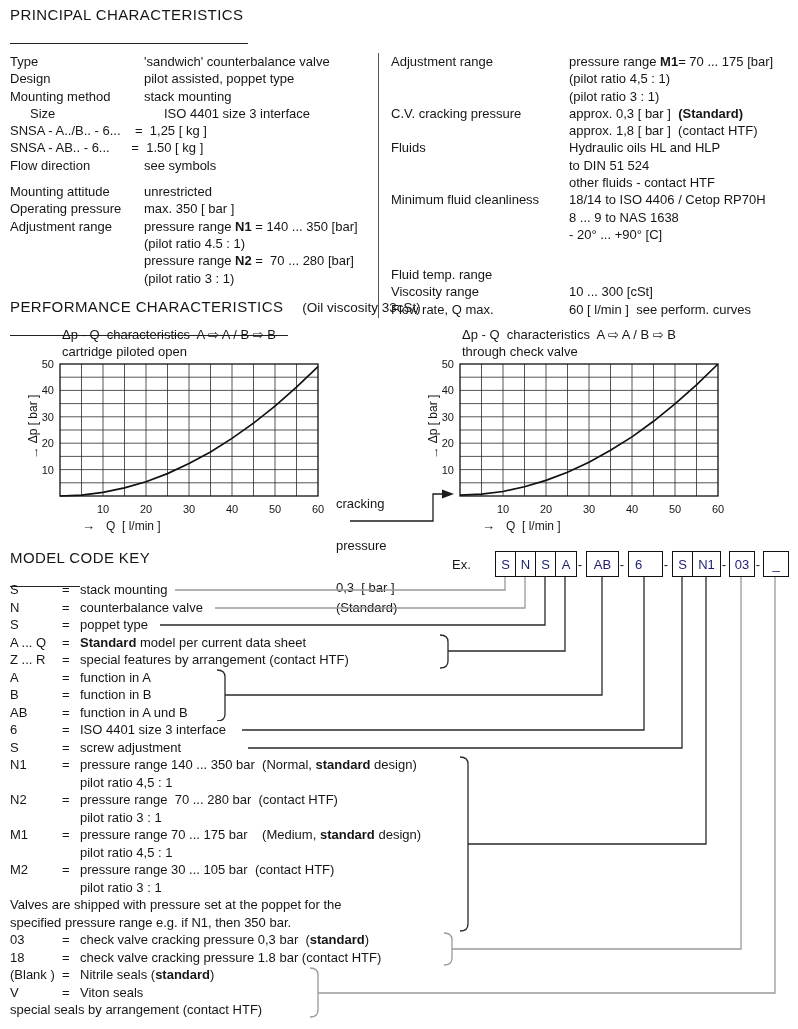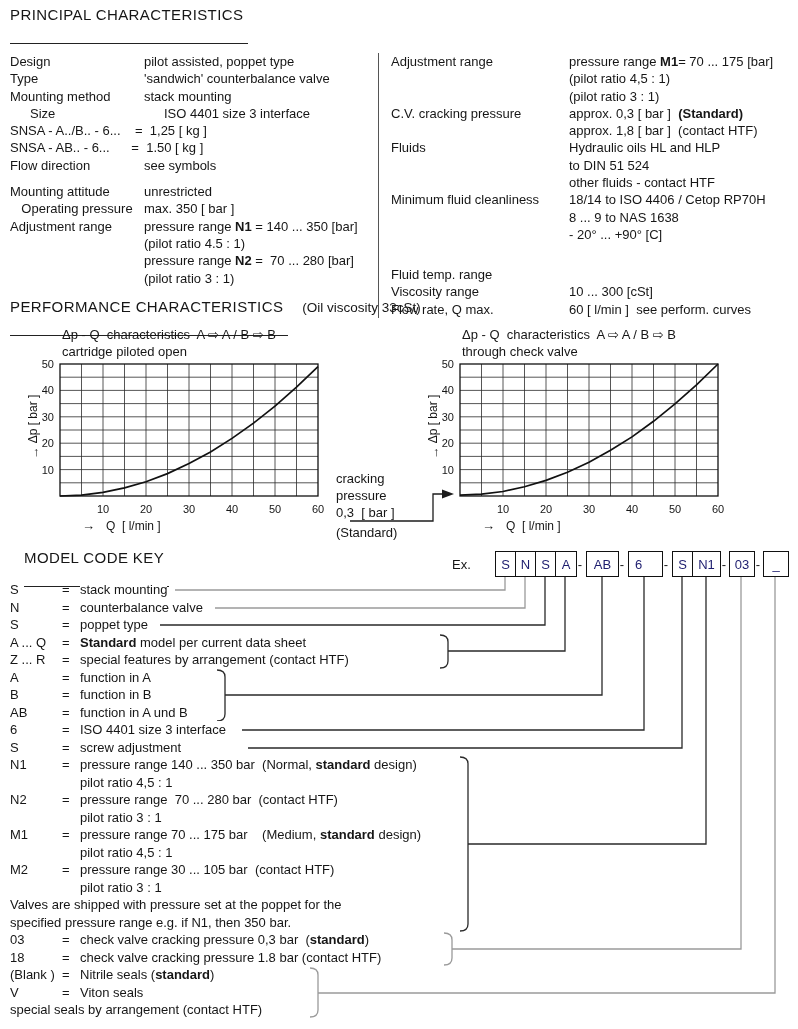--- a/index.html
+++ b/index.html
@@ -22,26 +22,26 @@
   .spec-line{white-space:pre;}
 
   
   .sec-performance{position:absolute;left:10px;top:298px;width:788px;height:240px;}
   .chart-block{position:absolute;top:28px;width:310px;}
   .chart-block .ctitle,.chart-block .csub{margin-left:36px;line-height:17px;white-space:pre;}
   .ylab{position:absolute;left:-32px;top:86px;width:78px;text-align:center;
         transform:rotate(-90deg);font-size:12px;}
   .yarr{position:absolute;left:7px;top:118px;font-size:13px;}
   .note-block{position:absolute;left:326px;top:172px;width:100px;line-height:17px;}
-  .note-block div{white-space:pre;}
+  .note-block div{white-space:pre;margin-top:25px;}
   .note-conn{position:absolute;left:326px;top:190px;pointer-events:none;}
 
   
   .sec-model{position:absolute;left:0;top:545px;width:798px;height:484px;}
-  .sec-model h2{position:absolute;left:24px;top:4px;}
+  .sec-model h2{position:absolute;left:10px;top:4px;}
   .ex-label{position:absolute;left:452px;top:12px;}
   .cbox{position:absolute;top:6px;height:26px;border:1.4px solid #111;display:flex;box-sizing:border-box;background:#fff;}
   .ccell{display:flex;align-items:center;justify-content:center;color:#1c1c6e;
          border-right:1.4px solid #111;box-sizing:border-box;font-size:13px;}
   .ccell:last-child{border-right:none;}
   .ccell.padleft{justify-content:flex-start;padding-left:6px;}
   .cdash{position:absolute;top:6px;height:26px;width:8px;display:flex;align-items:center;justify-content:center;}
   .mrows{position:absolute;left:10px;top:36px;width:788px;z-index:2;}
   .mline{display:flex;height:17.5px;line-height:17.5px;}
   .mcode{display:inline-block;min-width:52px;flex:none;white-space:pre;}
@@ -54,29 +54,29 @@
 </head>
 <body>
 
 <div class="page">
 
   <section class="sec-principal">
     <h2><span class="h-underline">PRINCIPAL CHARACTERISTICS</span></h2>
     <div class="spec-cols">
       <div class="spec-col-left" id="spec-left">
           <div class="spec-row">
+            <div class="spec-label" style="width: 134px;">Type</div>
+            <div class="spec-value">
+              <div class="spec-line">'sandwich' counterbalance valve</div>
+            </div>
+          </div>
+          <div class="spec-row">
             <div class="spec-label" style="width: 134px;">Design</div>
             <div class="spec-value">
               <div class="spec-line">pilot assisted, poppet type</div>
-            </div>
-          </div>
-          <div class="spec-row">
-            <div class="spec-label" style="width: 134px;">Type</div>
-            <div class="spec-value">
-              <div class="spec-line">'sandwich' counterbalance valve</div>
             </div>
           </div>
           <div class="spec-row">
             <div class="spec-label" style="width: 134px;">Mounting method</div>
             <div class="spec-value">
               <div class="spec-line">stack mounting</div>
             </div>
           </div>
           <div class="spec-row">
             <div class="spec-label" style="width: 134px; margin-left: 20px;">Size</div>
@@ -96,21 +96,21 @@
               <div class="spec-line">see symbols</div>
             </div>
           </div>
           <div class="spec-row gap">
             <div class="spec-label" style="width: 134px;">Mounting attitude</div>
             <div class="spec-value">
               <div class="spec-line">unrestricted</div>
             </div>
           </div>
           <div class="spec-row">
-            <div class="spec-label" style="width: 134px; text-align: center;">Operating pressure</div>
+            <div class="spec-label" style="width: 134px;">Operating pressure</div>
             <div class="spec-value">
               <div class="spec-line">max. 350 [ bar ]</div>
             </div>
           </div>
           <div class="spec-row">
             <div class="spec-label" style="width: 134px;">Adjustment range</div>
             <div class="spec-value">
               <div class="spec-line">pressure range <b>N1</b> = 140 ... 350 [bar]</div>
               <div class="spec-line">(pilot ratio 4.5 : 1)</div>
               <div class="spec-line">pressure range <b>N2</b> =  70 ... 280 [bar]</div>

